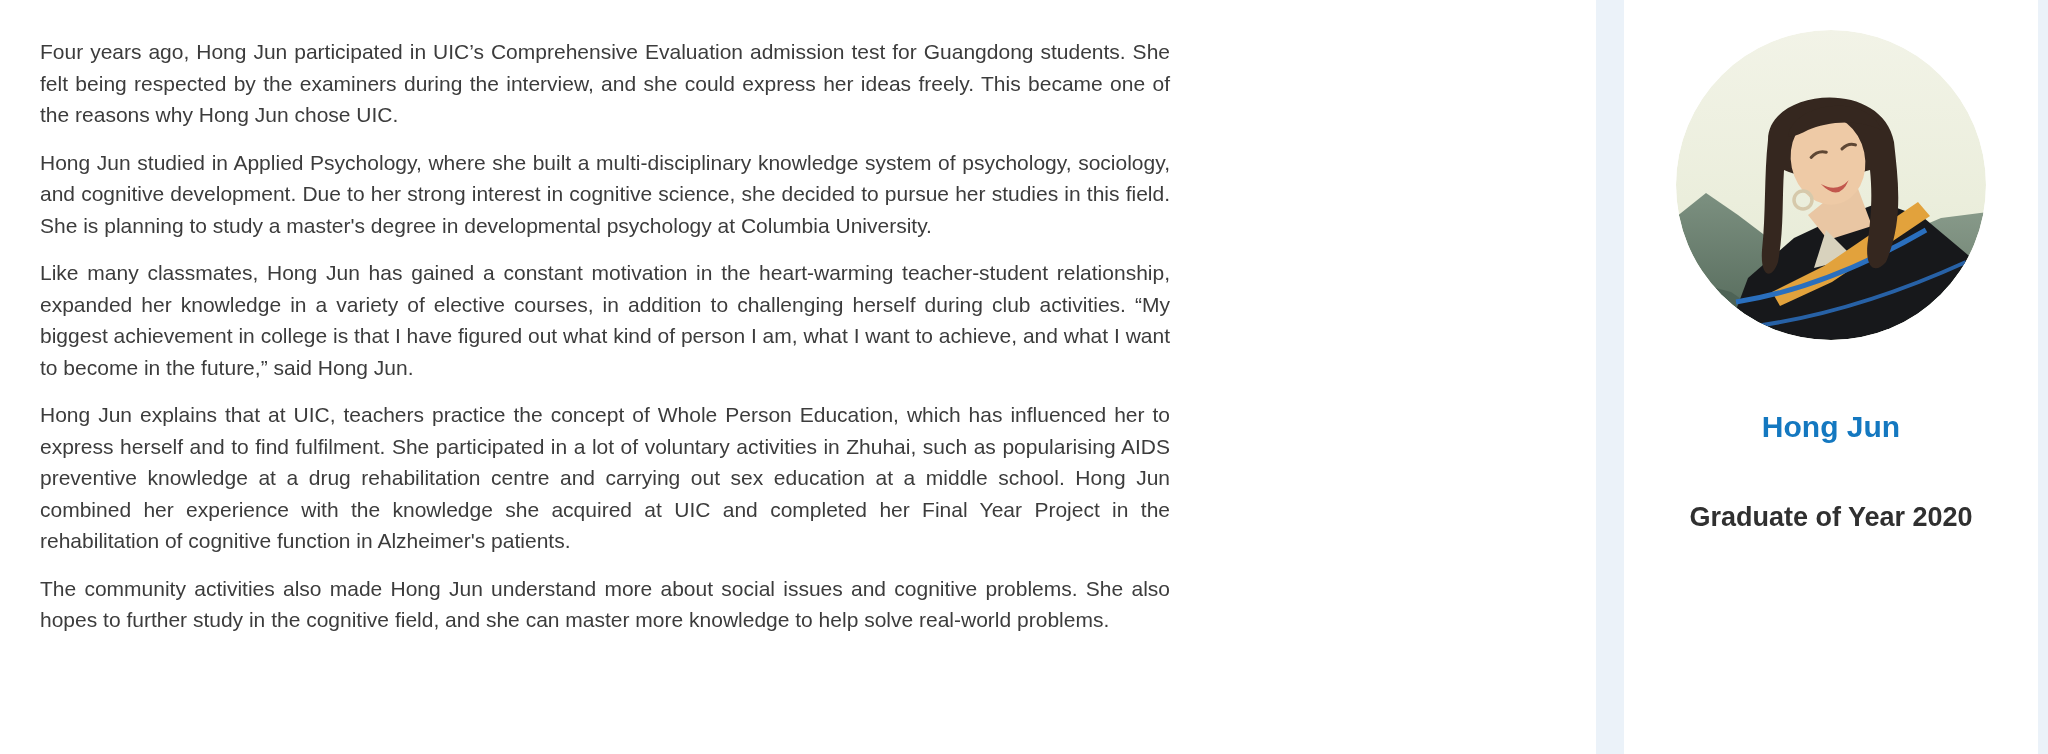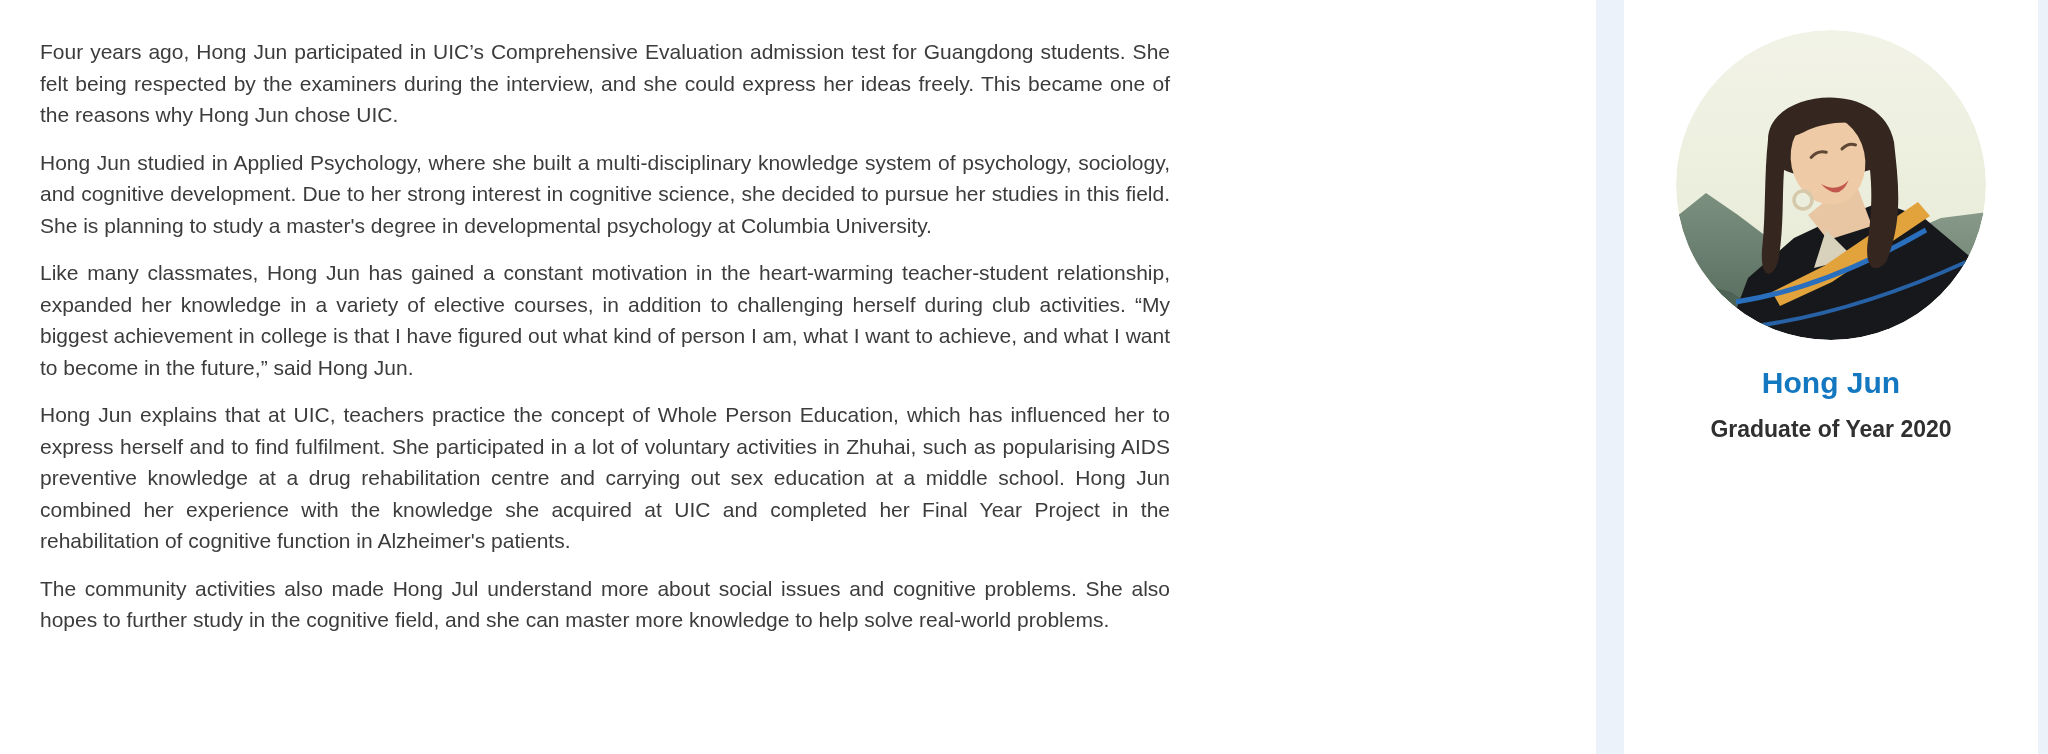--- a/index.html
+++ b/index.html
@@ -29,60 +29,61 @@
     flex: 0 0 auto;
   }
   .sidebar-card {
     flex: 1 1 auto;
     background: #ffffff;
     margin-right: 10px;
     display: flex;
     flex-direction: column;
     align-items: center;
     padding-top: 30px;
+    gap: 44px;
   }
   .photo {
     width: 310px;
     height: 310px;
     border-radius: 50%;
     overflow: hidden;
     flex: 0 0 auto;
   }
   .photo svg { display: block; width: 100%; height: 100%; }
   .graduate-name {
     margin-top: 26px;
     font-size: 30px;
     font-weight: bold;
     color: #1478c0;
     text-align: center;
     cursor: pointer;
   }
   .caption {
     margin-top: 14px;
-    font-size: 23px;
+    font-size: 27px;
     font-weight: bold;
     color: #303030;
     text-align: center;
     line-height: 31px;
   }
   .caption.second {
     margin-top: 12px;
     max-width: 340px;
   }
 </style>
 </head>
 <body>
 
 <main class="article-card">
   <div class="article-inner">
     <p class="body-para">Four years ago, Hong Jun participated in UIC’s Comprehensive Evaluation admission test for Guangdong students. She felt being respected by the examiners during the interview, and she could express her ideas freely. This became one of the reasons why Hong Jun chose UIC.</p>
     <p class="body-para">Hong Jun studied in Applied Psychology, where she built a multi-disciplinary knowledge system of psychology, sociology, and cognitive development. Due to her strong interest in cognitive science, she decided to pursue her studies in this field. She is planning to study a master's degree in developmental psychology at Columbia University.</p>
     <p class="body-para">Like many classmates, Hong Jun has gained a constant motivation in the heart-warming teacher-student relationship, expanded her knowledge in a variety of elective courses, in addition to challenging herself during club activities. “My biggest achievement in college is that I have figured out what kind of person I am, what I want to achieve, and what I want to become in the future,” said Hong Jun.</p>
     <p class="body-para">Hong Jun explains that at UIC, teachers practice the concept of Whole Person Education, which has influenced her to express herself and to find fulfilment. She participated in a lot of voluntary activities in Zhuhai, such as popularising AIDS preventive knowledge at a drug rehabilitation centre and carrying out sex education at a middle school. Hong Jun combined her experience with the knowledge she acquired at UIC and completed her Final Year Project in the rehabilitation of cognitive function in Alzheimer's patients.</p>
-    <p class="body-para">The community activities also made Hong Jul understand more about social issues and cognitive problems. She also hopes to further study in the cognitive field, and she can master more knowledge to help solve real-world problems.</p>
+    <p class="body-para">The community activities also made Hong Jun understand more about social issues and cognitive problems. She also hopes to further study in the cognitive field, and she can master more knowledge to help solve real-world problems.</p>
   </div>
 </main>
 
 <div class="gutter"></div>
 
 <aside class="sidebar-card">
   <div class="photo">
     <svg viewBox="0 0 310 310" xmlns="http://www.w3.org/2000/svg">
       <defs>
         <linearGradient id="sky" x1="0" y1="0" x2="0" y2="1">

